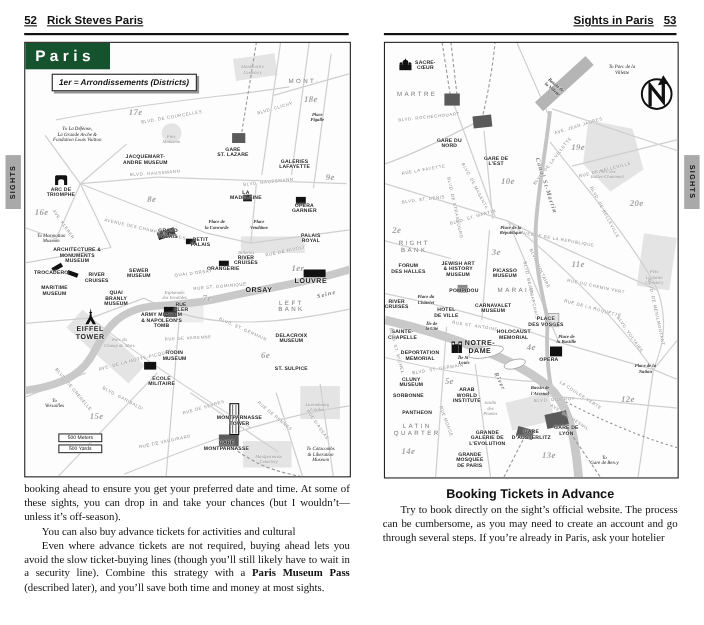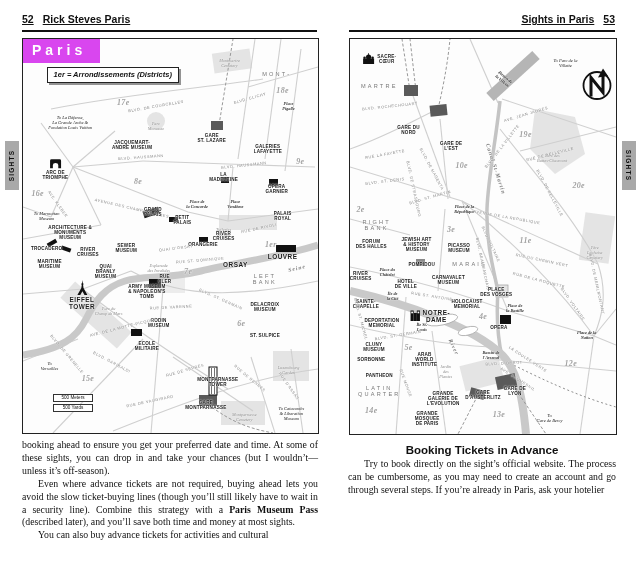--- a/index.html
+++ b/index.html
@@ -29,21 +29,21 @@
   .dist{font:italic bold 8px "Liberation Serif",serif;color:#a3a3a3;letter-spacing:.3px;}
   .area{font:5.6px "Liberation Sans",sans-serif;color:#787878;letter-spacing:2.2px;}
   .park{font:italic 4.3px "Liberation Serif",serif;color:#8d8d8d;}
   .place{font:italic bold 4.3px "Liberation Serif",serif;color:#333;}
   .note{font:italic 4.5px "Liberation Serif",serif;color:#222;}
   .river{font:italic bold 5.6px "Liberation Serif",serif;color:#7a7a7a;letter-spacing:1px;}
   .compass{text-shadow:none;}
   .ml.row{display:flex;flex-direction:row;align-items:center;gap:2px;white-space:pre-line;}
   .mi{display:block;margin:0 auto 1px;line-height:0;}
   
-  .map-title{position:absolute;left:-1px;top:-1px;background:#d946ef;color:#fff;
+  .map-title{position:absolute;left:-1px;top:-1px;background:#14532d;color:#fff;
              font:bold 14px "Liberation Sans",sans-serif;letter-spacing:4px;padding:4px 14px 5px 10px;}
   .map-legend{position:absolute;left:8%;top:7%;background:#fff;border:1px solid #222;
               box-shadow:2px 2px 0 rgba(60,60,60,.55);font:italic bold 7.5px "Liberation Sans",sans-serif;
               padding:2.5px 6px;white-space:nowrap;}
   .scale{position:absolute;left:10%;top:90%;display:flex;flex-direction:column;gap:2px;}
   .scale div{border:1px solid #333;background:#fff;font:4.6px "Liberation Sans",sans-serif;
              padding:.5px 8px;text-align:center;white-space:nowrap;}
   
   .col{position:absolute;top:439px;font:9.8px "Liberation Serif",serif;line-height:12.9px;
        text-align:justify;color:#101010;}
@@ -469,21 +469,21 @@
         <div class="ml compass" style="left: 93%; top: 12%; transform: translate(-50%, -50%);"><span class="mi"><svg width="40" height="40" viewBox="0 0 40 40">
               <circle cx="20" cy="20" r="13.5" fill="none" stroke="#111" stroke-width="1.8"></circle>
               <path d="M14 31 L14 12 L26 27 L26 9" fill="none" stroke="#111" stroke-width="3"></path>
               <path d="M26 3 L21 12 L31 10.5 Z" fill="#111"></path>
             </svg></span></div>
       </div>
   </div>
 
   <div class="col" style="left:22px;width:296px">
     <p>booking ahead to ensure you get your preferred date and time. At some of these sights, you can drop in and take your chances (but I wouldn’t—unless it’s off-season).</p>
+    <p class="ind">You can also buy advance tickets for activities and cultural</p>
     <p class="ind"><span>Even where advance tickets are not required, buying ahead lets you avoid the slow ticket-buying lines (though you’ll still likely have to wait in a security line). Combine this strategy with a </span><b>Paris Museum Pass</b><span> (described later), and you’ll save both time and money at most sights.</span></p>
-    <p class="ind">You can also buy advance tickets for activities and cultural</p>
   </div>
   <div class="col" style="left:348px;width:268px">
     <div class="subhead">Booking Tickets in Advance</div>
     <p class="ind">Try to book directly on the sight’s official website. The process can be cumbersome, as you may need to create an account and go through several steps. If you’re already in Paris, ask your hotelier</p>
   </div>
 
 </div>
 
 </body></html>

